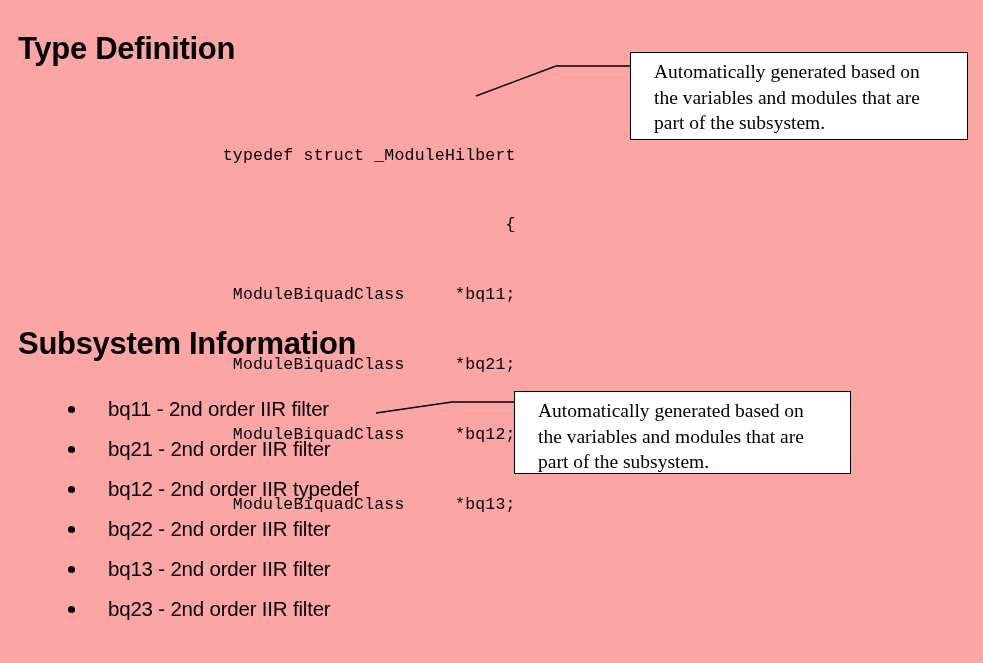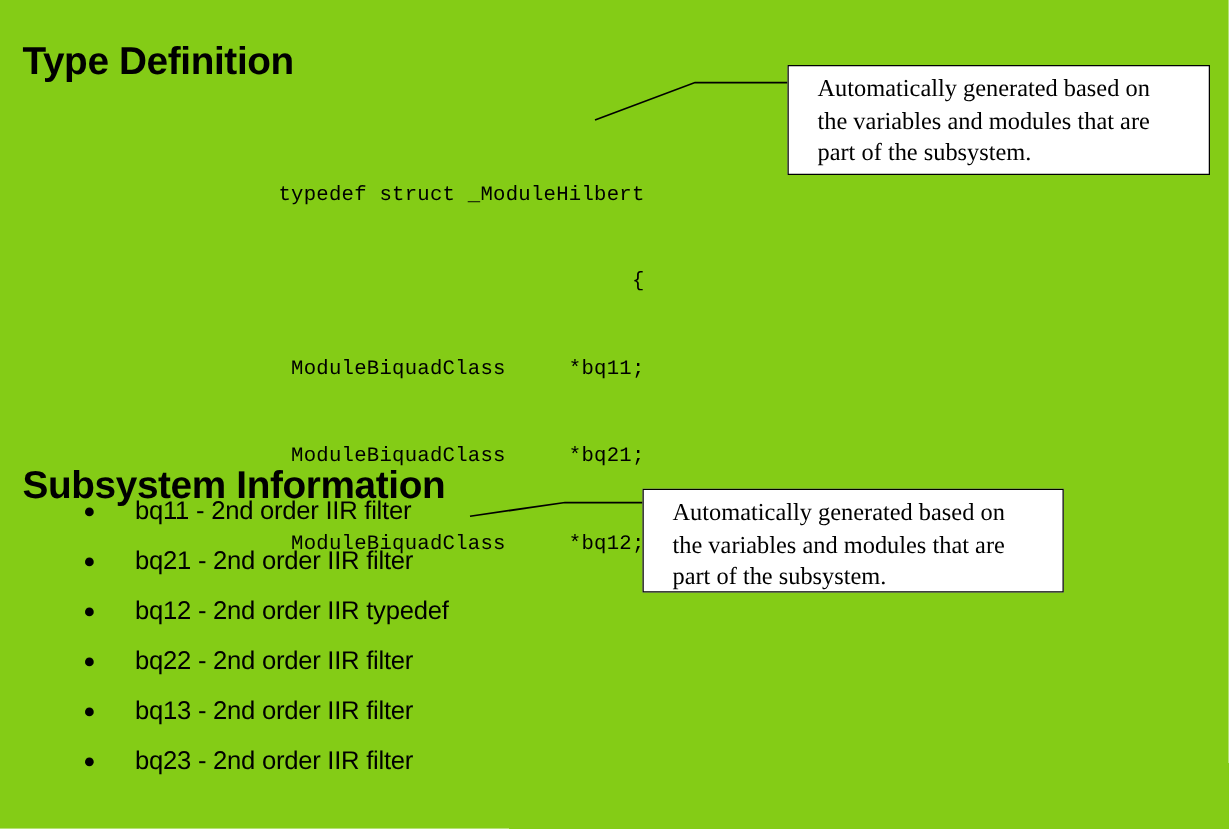--- a/index.html
+++ b/index.html
@@ -4,39 +4,39 @@
 <style>
   html, body {
     margin: 0;
     padding: 0;
     background: #ffffff;
   }
   #page {
     position: relative;
     width: 983px;
     height: 663px;
-    background: #84cc16;
+    background: #fca5a5;
     overflow: hidden;
     font-family: "Liberation Sans", sans-serif;
     color: #000000;
   }
 
   
   .section-heading {
     position: absolute;
     font-family: "Liberation Sans", sans-serif;
     font-weight: bold;
     font-size: 31px;
     line-height: 34px;
     letter-spacing: -0.3px;
     color: #000000;
     white-space: nowrap;
   }
   #heading-type-definition { left: 18px; top: 32px; }
-  #heading-subsystem-info  { left: 18px; top: 327px; margin-top: 44px; }
+  #heading-subsystem-info  { left: 18px; top: 327px; }
 
   
   #code-block {
     position: absolute;
     left: 152px;
     top: 97px;
     font-family: "Liberation Mono", "DejaVu Sans Mono", monospace;
     font-size: 16.5px;
     line-height: 23.3px;
     white-space: pre;
@@ -122,20 +122,21 @@
 <div id="page">
 
   <div class="section-heading" id="heading-type-definition">Type Definition</div>
 
   <div id="code-block">
     <span class="code-line">typedef struct _ModuleHilbert</span>
     <span class="code-line">{</span>
     <span class="code-line">        ModuleBiquadClass     *bq11;</span>
     <span class="code-line">        ModuleBiquadClass     *bq21;</span>
     <span class="code-line">        ModuleBiquadClass     *bq12;</span>
+    <span class="code-line">        ModuleBiquadClass     *bq13;</span>
     
   </div>
 
   <svg class="leader-line" viewBox="0 0 983 663" xmlns="http://www.w3.org/2000/svg">
     <polyline points="476,96 556,66 630,66" fill="none" stroke="#000000" stroke-width="1.4"></polyline>
     <polyline points="376,413 452,402 514,402" fill="none" stroke="#000000" stroke-width="1.4"></polyline>
   </svg>
 
   <div class="callout" id="callout-type-definition">
     <span class="callout-text">Automatically generated based on</span>

